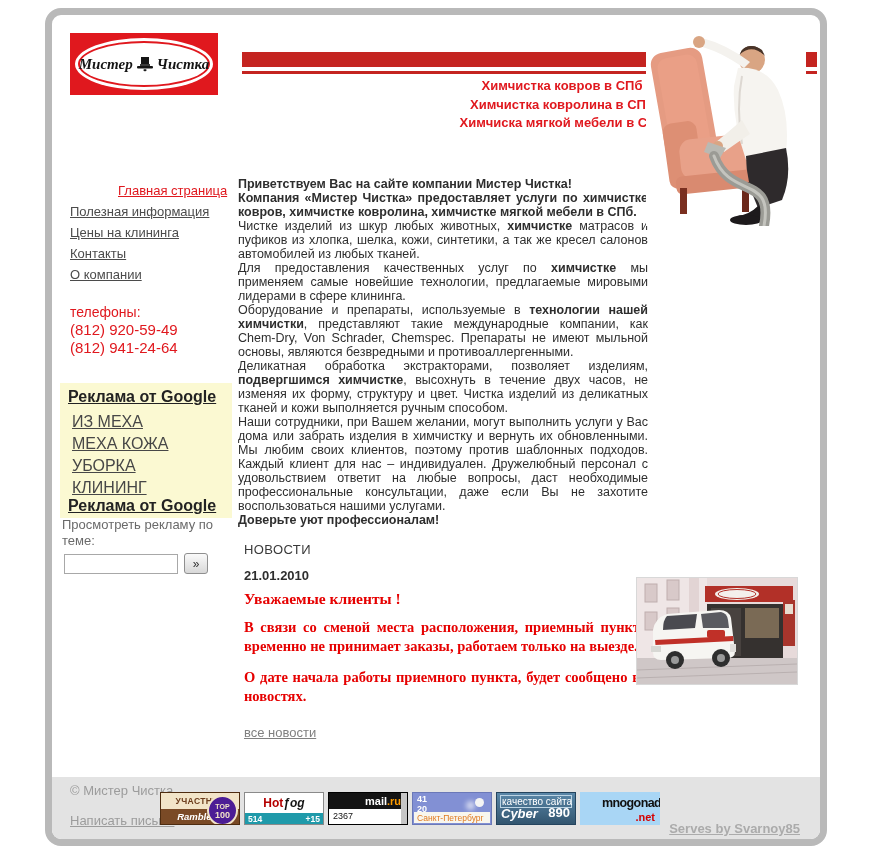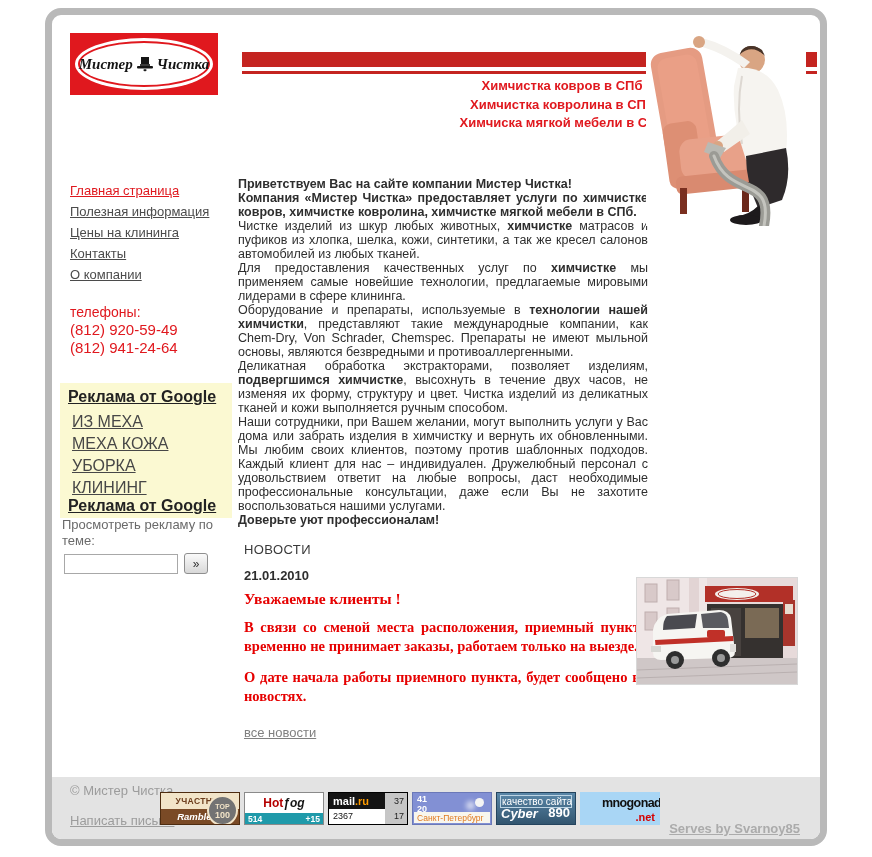--- a/index.html
+++ b/index.html
@@ -19,21 +19,21 @@
   .redbar{position:absolute;left:190px;right:3px;top:37px;height:15px;background:var(--bar-red,#c42420);z-index:1;}
   .redbar-line{position:absolute;left:190px;right:3px;top:56px;height:3px;background:var(--bar-red,#c42420);z-index:1;}
   .header-links{position:absolute;left:365px;top:62px;width:290px;text-align:center;z-index:2;}
   .header-links a{display:block;color:var(--accent-red,#e0181e);font-weight:bold;font-size:13px;line-height:18.5px;
                   text-decoration:none;}
   .photo-man{position:absolute;right:14px;top:9px;width:160px;height:202px;background:#fff;z-index:4;}
 
   
   .nav{position:absolute;left:18px;top:165px;width:170px;}
   .nav a{display:block;color:#4b4b4b;font-size:13px;line-height:21px;text-decoration:underline;}
-  .nav a.active{color:var(--accent-red,#e0181e);}
+  .nav a.active{color:var(--accent-red,#e0181e);margin-left:48px;}
   .phones{position:absolute;left:18px;top:288px;color:var(--accent-red,#e0181e);font-size:15px;line-height:18px;}
   .phones .ph-title{font-size:14px;}
   .adbox{position:absolute;left:8px;top:368px;width:164px;background:var(--ad-bg,#fbf9d2);padding:5px 0 6px 8px;}
   .ad-hdr{font-weight:bold;font-size:16px;color:#222;text-decoration:underline;display:inline-block;margin-bottom:5px;}
   .adbox a.adlink{display:block;color:#474747;font-size:16px;line-height:22px;text-decoration:underline;padding-left:4px;}
   .adbox2hdr{position:absolute;left:8px;top:480px;width:164px;background:var(--ad-bg,#fbf9d2);padding:2px 0 3px 8px;}
   .ad-browse{position:absolute;left:10px;top:502px;width:162px;color:#6a6a6a;font-size:13px;line-height:16px;}
   .ad-search{position:absolute;left:12px;top:538px;display:flex;align-items:center;gap:6px;}
   .ad-search input{width:106px;height:16px;border:1px solid #a8a8a8;font-size:12px;padding:1px 3px;}
   .ad-search button{width:24px;height:21px;border:1px solid #8f8f8f;border-radius:3px;
@@ -62,33 +62,33 @@
   .f-copy{position:absolute;left:18px;top:6px;color:#9c9c9c;font-size:13px;}
   .f-write{position:absolute;left:18px;bottom:11px;color:#9c9c9c;font-size:13px;text-decoration:underline;}
   .f-serves{position:absolute;right:20px;bottom:3px;color:#ababab;font-size:13px;font-weight:bold;text-decoration:underline;}
   .badges{position:absolute;left:108px;top:15px;display:flex;gap:4px;}
   .badge{width:80px;height:33px;position:relative;overflow:hidden;flex:none;box-sizing:border-box;cursor:pointer;}
 
   .bd-rambler{border:1px solid #4e2c10;background:#7a4a26;display:flex;}
   .rm-col{flex:1;display:flex;flex-direction:column;}
   .rm-top{flex:1;background:#f2e4c8;color:#6b3b1a;font-weight:bold;font-size:8.5px;display:flex;align-items:center;justify-content:center;letter-spacing:.4px;}
   .rm-bot{flex:1;background:#7a4a26;color:#fff;font-weight:bold;font-style:italic;font-size:9.5px;display:flex;align-items:center;justify-content:center;}
-  .rm-circle{position:absolute;right:1px;top:2px;width:27px;height:27px;border-radius:50%;background:#737373;
+  .rm-circle{position:absolute;right:1px;top:2px;width:27px;height:27px;border-radius:50%;background:#4c1d95;
              border:2px solid #f2e4c8;color:#f2e4c8;font-weight:bold;display:flex;flex-direction:column;
              align-items:center;justify-content:center;line-height:8px;}
   .rm-circle .t{font-size:7px;} .rm-circle .h{font-size:9px;}
 
   .bd-hotlog{background:#fff;border:1px solid #8a8a8a;display:flex;flex-direction:column;}
   .hl-top{flex:1;display:flex;align-items:center;justify-content:center;font-weight:bold;font-size:12px;}
   .hl-hot{color:#b40000;} .hl-log{font-style:italic;color:#141414;}
   .hl-bar{height:11px;background:#1f9aaa;color:#fff;font-size:8.5px;font-weight:bold;display:flex;
           justify-content:space-between;align-items:center;padding:0 3px;}
 
   .bd-mailru{background:#141414;border:1px solid #000;display:grid;grid-template-columns:1fr 22px;grid-template-rows:1fr 1fr;}
-  .mr-logo{grid-column:1;grid-row:1;color:#fff;font-weight:bold;font-size:11px;display:flex;align-items:center;padding-left:4px;}
+  .mr-logo{grid-column:1;grid-row:1;color:#fff;font-weight:bold;font-size:11px;display:flex;align-items:center;padding-left:4px;margin-left:32px;}
   .mr-ru{color:#ff9c00;}
   .mr-count{grid-column:1;grid-row:2;background:#fff;color:#141414;font-size:9px;display:flex;align-items:center;padding-left:4px;}
   .mr-nums{grid-column:2;grid-row:1/3;background:#c6c6c6;color:#222;font-size:9px;display:flex;flex-direction:column;
            align-items:flex-end;justify-content:space-around;padding-right:3px;}
 
   .bd-spb{background:#8290d4;border:1px solid #6a78b8;}
   .spb-n{position:absolute;left:4px;top:1px;color:#fff;font-weight:bold;font-size:9px;line-height:10px;}
   .spb-comet{position:absolute;right:7px;top:5px;width:9px;height:9px;border-radius:50%;background:#f4f4f4;
              box-shadow:-9px 3px 5px rgba(255,255,255,.65);}
   .spb-label{position:absolute;left:1px;right:1px;bottom:1px;height:11px;background:#f8f6ee;color:#e07a20;

